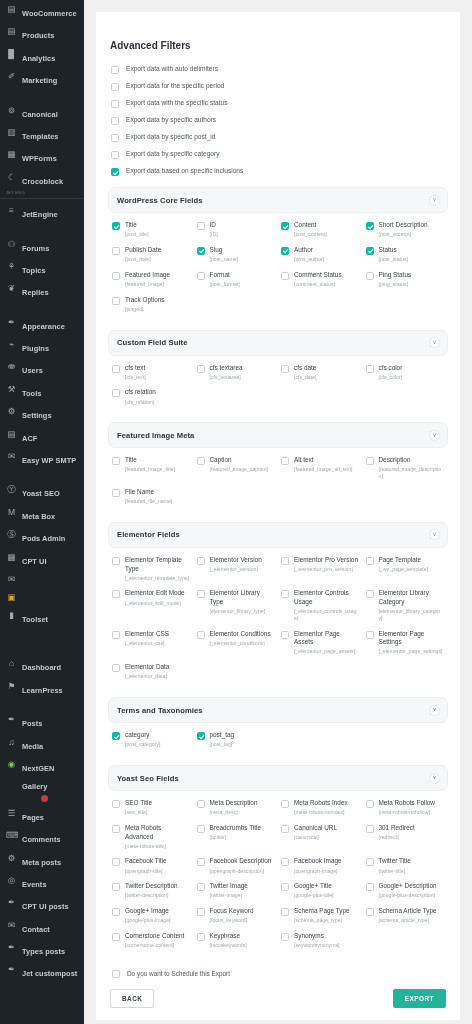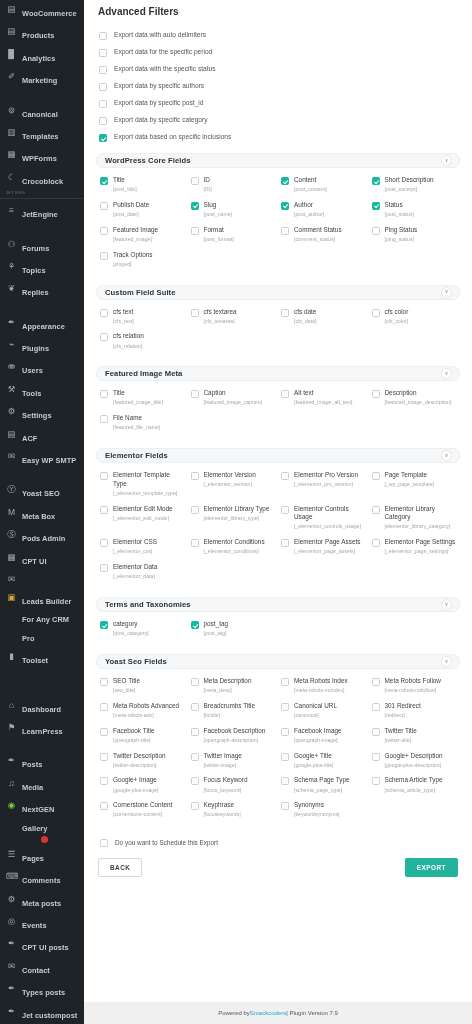--- a/index.html
+++ b/index.html
@@ -77,23 +77,23 @@
   
   .main {
     flex: 1 1 auto;
     background: #f0f0f1;
     overflow: hidden;
     display: flex;
     flex-direction: column;
   }
   .page {
     background: #ffffff;
-    margin: 0;
+    margin: 12px;
     flex: 1 1 auto;
-    padding: 2px 12px 0 12px;
+    padding: 24px 12px 0 12px;
   }
   .page-title {
     font-size: 10px;
     font-weight: bold;
     color: #2c3338;
     margin: 4px 0 10px 2px;
   }
 
   
   .cb {
@@ -131,21 +131,21 @@
     color: #50575e;
     padding-top: 0px;
   }
 
   
   .section { margin-top: 7px; }
   .sec-head {
     background: #f6f7f8;
     border: 1px solid #eceef0;
     border-radius: 7px;
-    height: 15px;
+    height: 26px;
     display: flex;
     align-items: center;
     justify-content: space-between;
     padding: 0 7px 0 8px;
   }
   .sec-title {
     font-size: 7.6px;
     font-weight: bold;
     color: #2c3338;
     letter-spacing: .1px;
@@ -341,21 +341,20 @@
       </div>
       <div class="menu-item">
         <span class="mi-icon">▦</span>
         <div><span class="mi-label">CPT UI</span></div>
       </div>
       <div class="menu-item">
         <span class="mi-icon">✉</span>
       </div>
       <div class="menu-item">
         <span class="mi-icon amber">▣</span>
-        <div><span class="mi-label">Leads Builder For Any CRM Pro</span></div>
       </div>
       <div class="menu-item">
         <span class="mi-icon">▮</span>
         <div><span class="mi-label">Toolset</span></div>
       </div>
       <div class="menu-gap big"></div>
       <div class="menu-item">
         <span class="mi-icon">⌂</span>
         <div><span class="mi-label">Dashboard</span></div>
       </div>

